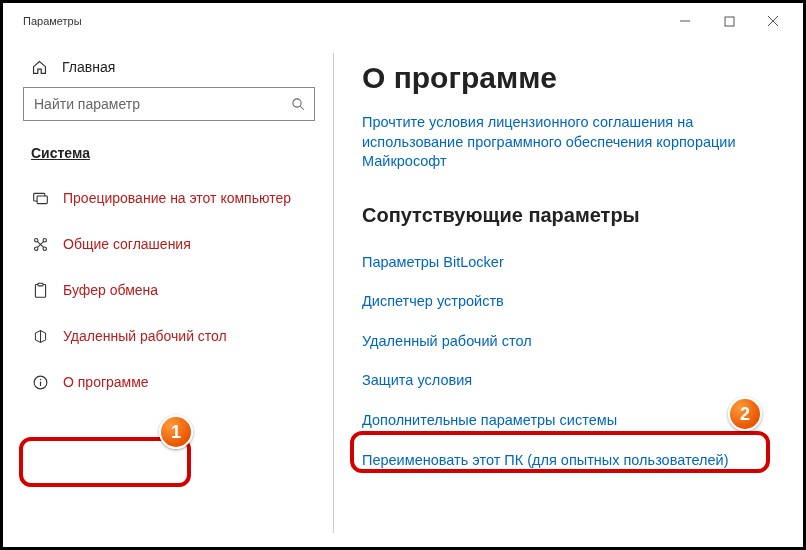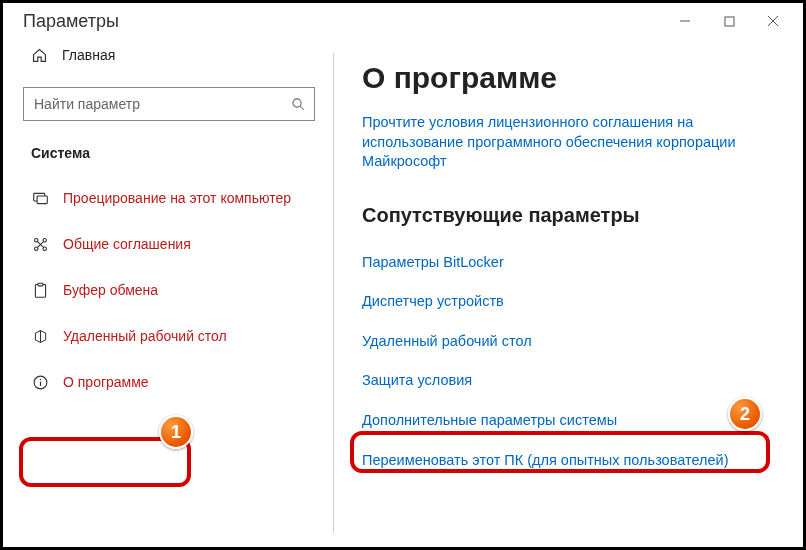--- a/index.html
+++ b/index.html
@@ -14,56 +14,57 @@
 .window {
   display: flex;
   flex-direction: column;
   height: 100%;
 }
 .titlebar {
   display: flex;
   align-items: center;
   height: 36px;
   padding: 0 8px 0 20px;
-  font-size: 18px;
+  font-size: 11px;
   color: #333;
 }
 .titlebar-title { flex: 1; }
 .titlebar-controls { display: flex; gap: 0; }
 .titlebar-btn {
   width: 44px; height: 30px;
   display: flex; align-items: center; justify-content: center;
   color: #555; font-size: 13px;
 }
 .content { display: flex; flex: 1; overflow: hidden; }
 .sidebar {
   width: 330px;
   padding: 8px 8px 8px 20px;
   display: flex;
   flex-direction: column;
   position: relative;
 }
 .home-row {
-  display: flex; gap: 14px;
+  display: flex; align-items: center; gap: 14px;
   height: 40px; padding: 0 8px;
   font-size: 14px; color: #222;
 }
 .search-box {
   margin: 0 10px 18px 0;
   height: 34px;
   border: 1px solid #888;
   display: flex; align-items: center;
   padding: 0 8px 0 10px;
   font-size: 14px; color: #666;
   background: #fff;
 }
 .search-box span:first-child { flex: 1; }
 .section-label {
   font-size: 14px; font-weight: 600; color: #222;
   padding: 6px 8px 14px 8px;
+  text-decoration: underline;
 }
 .nav-item {
   display: flex; align-items: center; gap: 14px;
   height: 46px; padding: 0 8px;
   font-size: 14px; color: #b91c1c;
 }
 .nav-item .ic { width: 18px; display:flex; justify-content:center; color:#333; }
 .highlight-1 {
   position: absolute;
   left: 16px; top: 398px;

